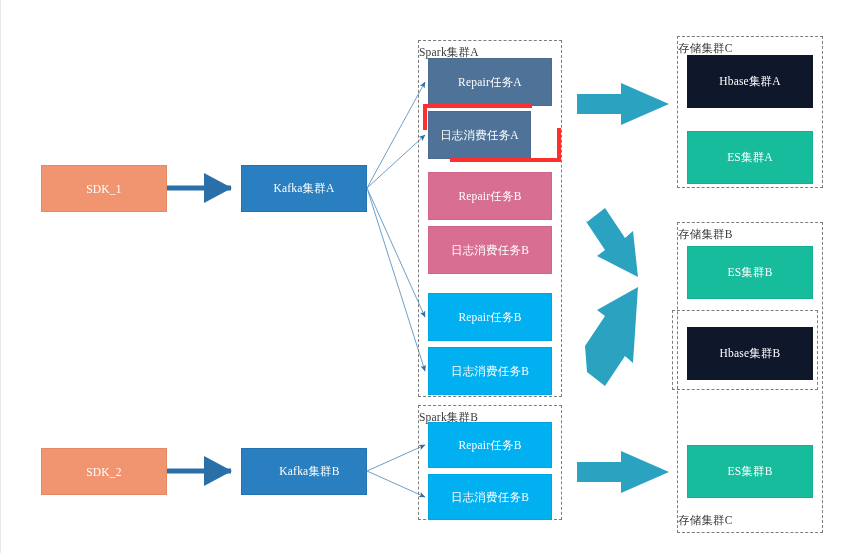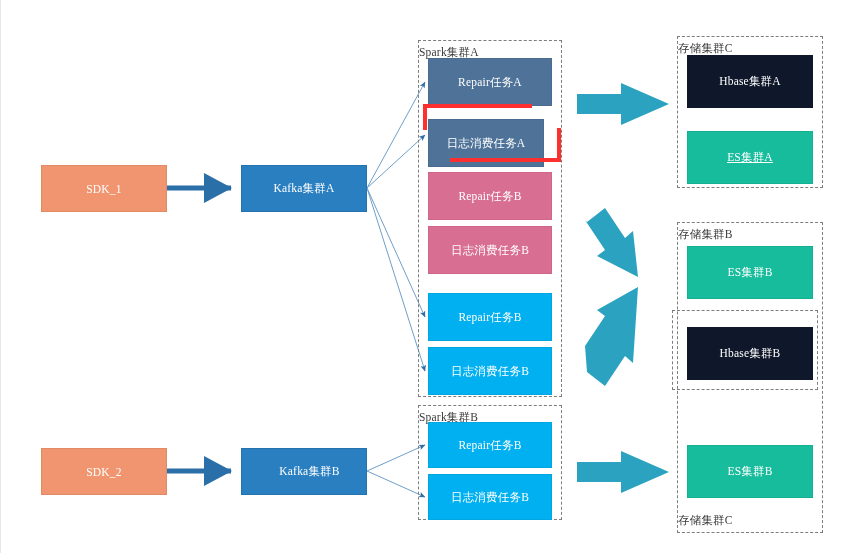--- a/index.html
+++ b/index.html
@@ -128,21 +128,21 @@
     <span>Kafka集群B</span>
   </div>
 
   <div class="group" style="left:417px;top:40px;width:144px;height:357px;">
     <div class="group-label top">Spark集群A</div>
   </div>
 
   <div class="node n-slate" style="left:427px;top:58px;width:124px;height:48px;">
     <span>Repair任务A</span>
   </div>
-  <div class="node n-slate" style="left:427px;top:111px;width:116px;height:48px;margin-top:8px;">
+  <div class="node n-slate" style="left:427px;top:111px;width:103px;height:48px;">
     <span>日志消费任务A</span>
   </div>
   <div class="node n-pink" style="left:427px;top:172px;width:124px;height:48px;">
     <span>Repair任务B</span>
   </div>
   <div class="node n-pink" style="left:427px;top:226px;width:124px;height:48px;">
     <span>日志消费任务B</span>
   </div>
   <div class="node n-cyan" style="left:427px;top:293px;width:124px;height:48px;">
     <span>Repair任务B</span>
@@ -167,21 +167,21 @@
   <div class="node n-cyan" style="left:427px;top:474px;width:124px;height:46px;">
     <span>日志消费任务B</span>
   </div>
 
   <div class="group" style="left:676px;top:36px;width:146px;height:152px;">
     <div class="group-label top">存储集群C</div>
   </div>
   <div class="node n-orange" style="left:686px;top:55px;width:126px;height:53px;">
     <span>Hbase集群A</span>
   </div>
-  <div class="node n-teal" style="left:686px;top:131px;width:126px;height:53px;text-decoration:underline;">
+  <div class="node n-teal" style="left:686px;top:131px;width:126px;height:53px;">
     <span>ES集群A</span>
   </div>
 
   <div class="group" style="left:676px;top:222px;width:146px;height:311px;">
     <div class="group-label top">存储集群B</div>
     <div class="group-label bottom">存储集群C</div>
   </div>
   <div class="node n-teal" style="left:686px;top:246px;width:126px;height:53px;">
     <span>ES集群B</span>
   </div>

